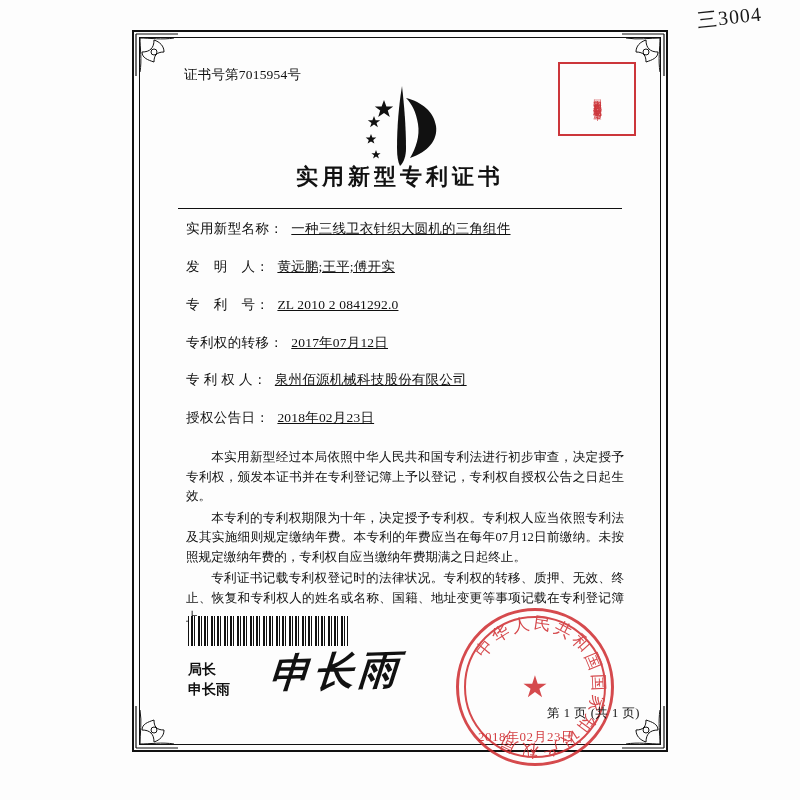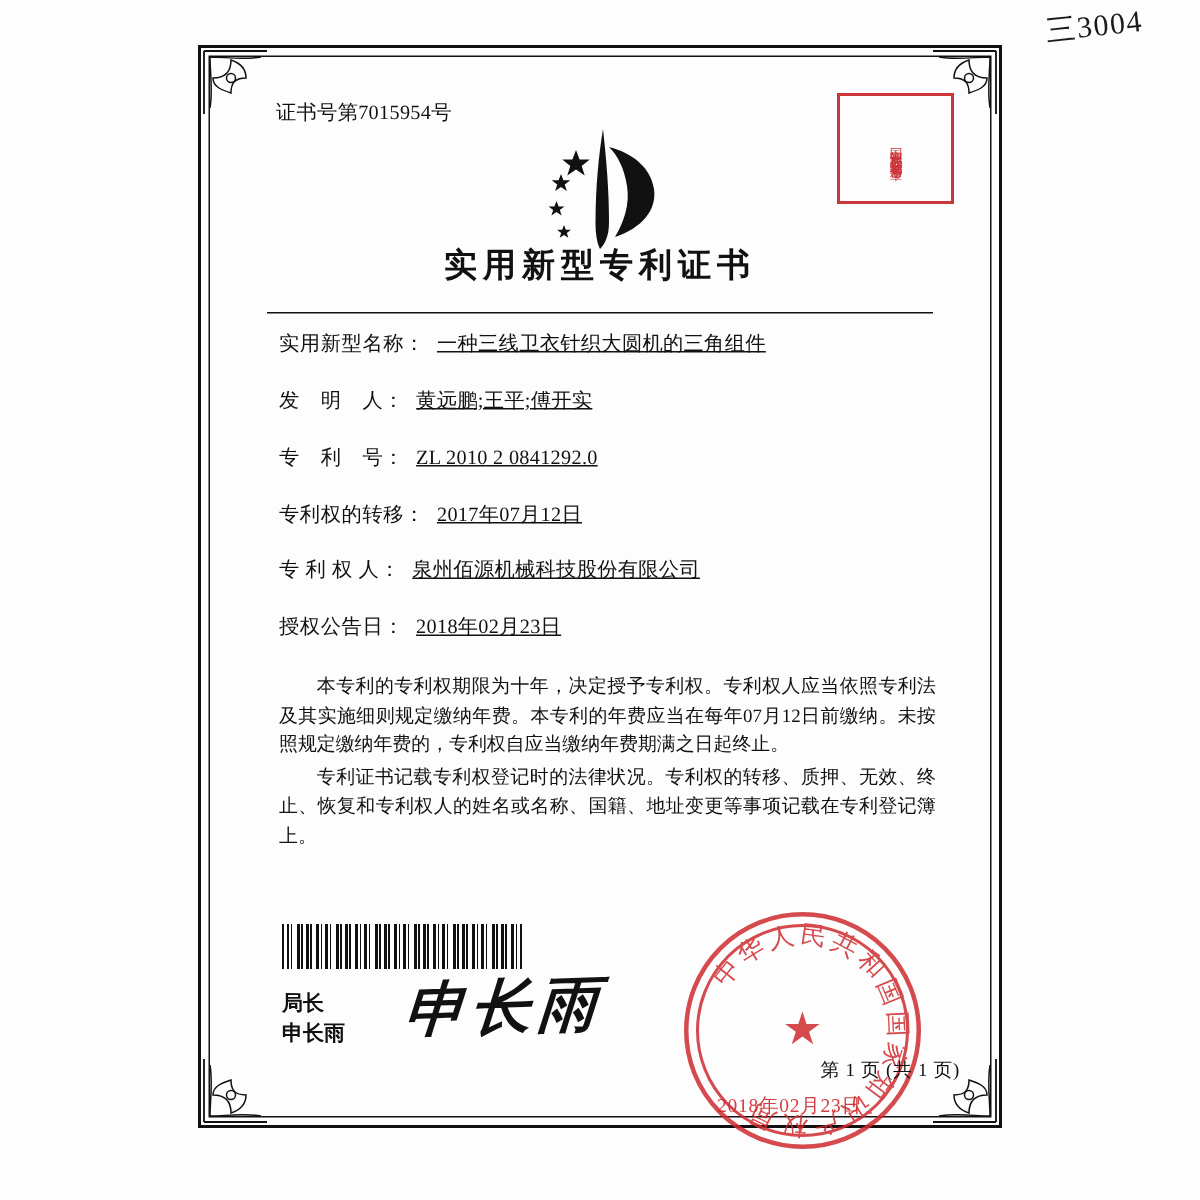--- a/index.html
+++ b/index.html
@@ -338,20 +338,21 @@
         <span class="k">专 利 权 人：</span>
         <span class="v">泉州佰源机械科技股份有限公司</span>
       </div>
       <div class="field">
         <span class="k">授权公告日：</span>
         <span class="v">2018年02月23日</span>
       </div>
     </div>
 
     <div class="paras">
+      <p>本实用新型经过本局依照中华人民共和国专利法进行初步审查，决定授予专利权，颁发本证书并在专利登记簿上予以登记，专利权自授权公告之日起生效。</p>
       <p>本专利的专利权期限为十年，决定授予专利权。专利权人应当依照专利法及其实施细则规定缴纳年费。本专利的年费应当在每年07月12日前缴纳。未按照规定缴纳年费的，专利权自应当缴纳年费期满之日起终止。</p>
       <p>专利证书记载专利权登记时的法律状况。专利权的转移、质押、无效、终止、恢复和专利权人的姓名或名称、国籍、地址变更等事项记载在专利登记簿上。</p>
     </div>
 
     <div class="barcode"></div>
 
     <div class="sig-labels">
       <div>局长</div>
       <div>申长雨</div>
     </div>

